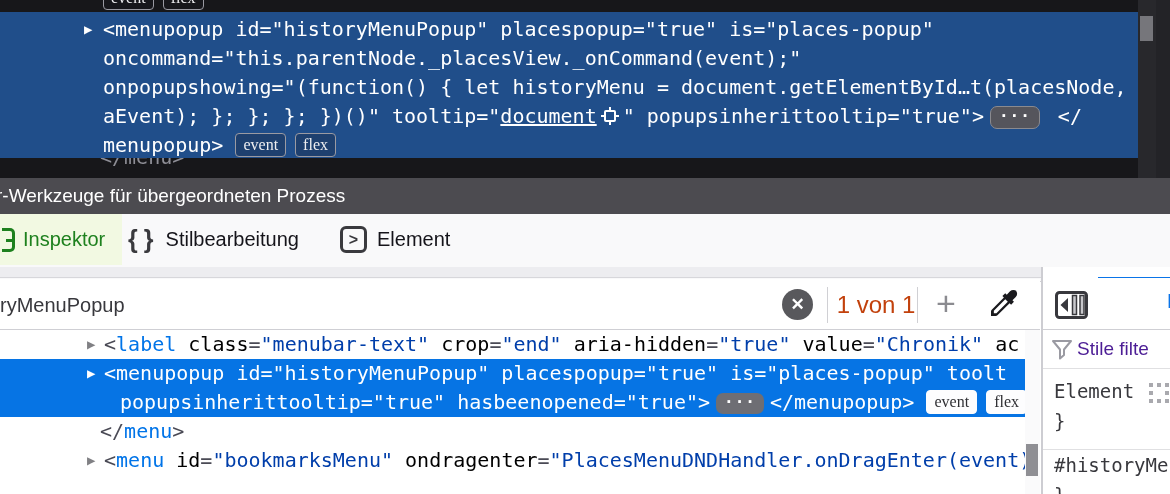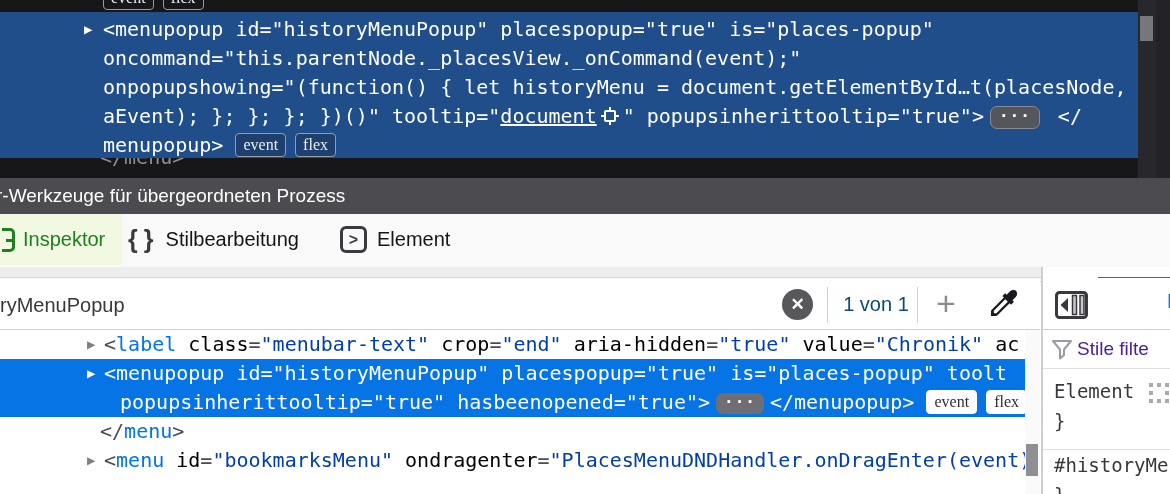--- a/index.html
+++ b/index.html
@@ -59,21 +59,21 @@
   .search-row { position:absolute; left:0; top:279px; width:1040px; height:51px;
                 background:#fff; border-bottom:1px solid #cfcfd4; }
   .search-input { position:absolute; left:0; top:8px; width:760px; height:36px;
                 border:none; outline:none; font-size:20px; color:#38383d;
                 font-family:"Liberation Sans", sans-serif; }
   .clear-btn { position:absolute; left:782px; top:10px; width:31px; height:31px;
                 border-radius:50%; background:#58585c; color:#fff; font-size:17px;
                 display:flex; align-items:center; justify-content:center; font-weight:bold; }
   .vdiv { position:absolute; top:8px; width:1px; height:36px; background:#d0d0d4; }
   .result-count { position:absolute; left:836px; top:0; width:80px; height:66px;
-                line-height:51px; text-align:center; font-size:20px; color:#0c4a6e; }
+                line-height:51px; text-align:center; font-size:24px; color:#c2410c; }
   .plus-btn { position:absolute; left:928px; top:0; width:36px; height:51px; line-height:48px;
                 text-align:center; font-size:34px; font-weight:200; color:#8b8b90; }
   .picker-btn { position:absolute; left:984px; top:8px; width:40px; height:38px; }
 
   
   .markup-panel { position:absolute; left:0; top:330px; width:1040px; height:164px;
                   background:#fff; overflow:hidden;
                   font-family:"DejaVu Sans Mono", monospace; font-size:20px; }
   .mrow { position:relative; height:29px; line-height:29px; white-space:nowrap; }
   .mrow .expander { position:absolute; left:87px; top:0; color:#808084; font-size:14px; }

